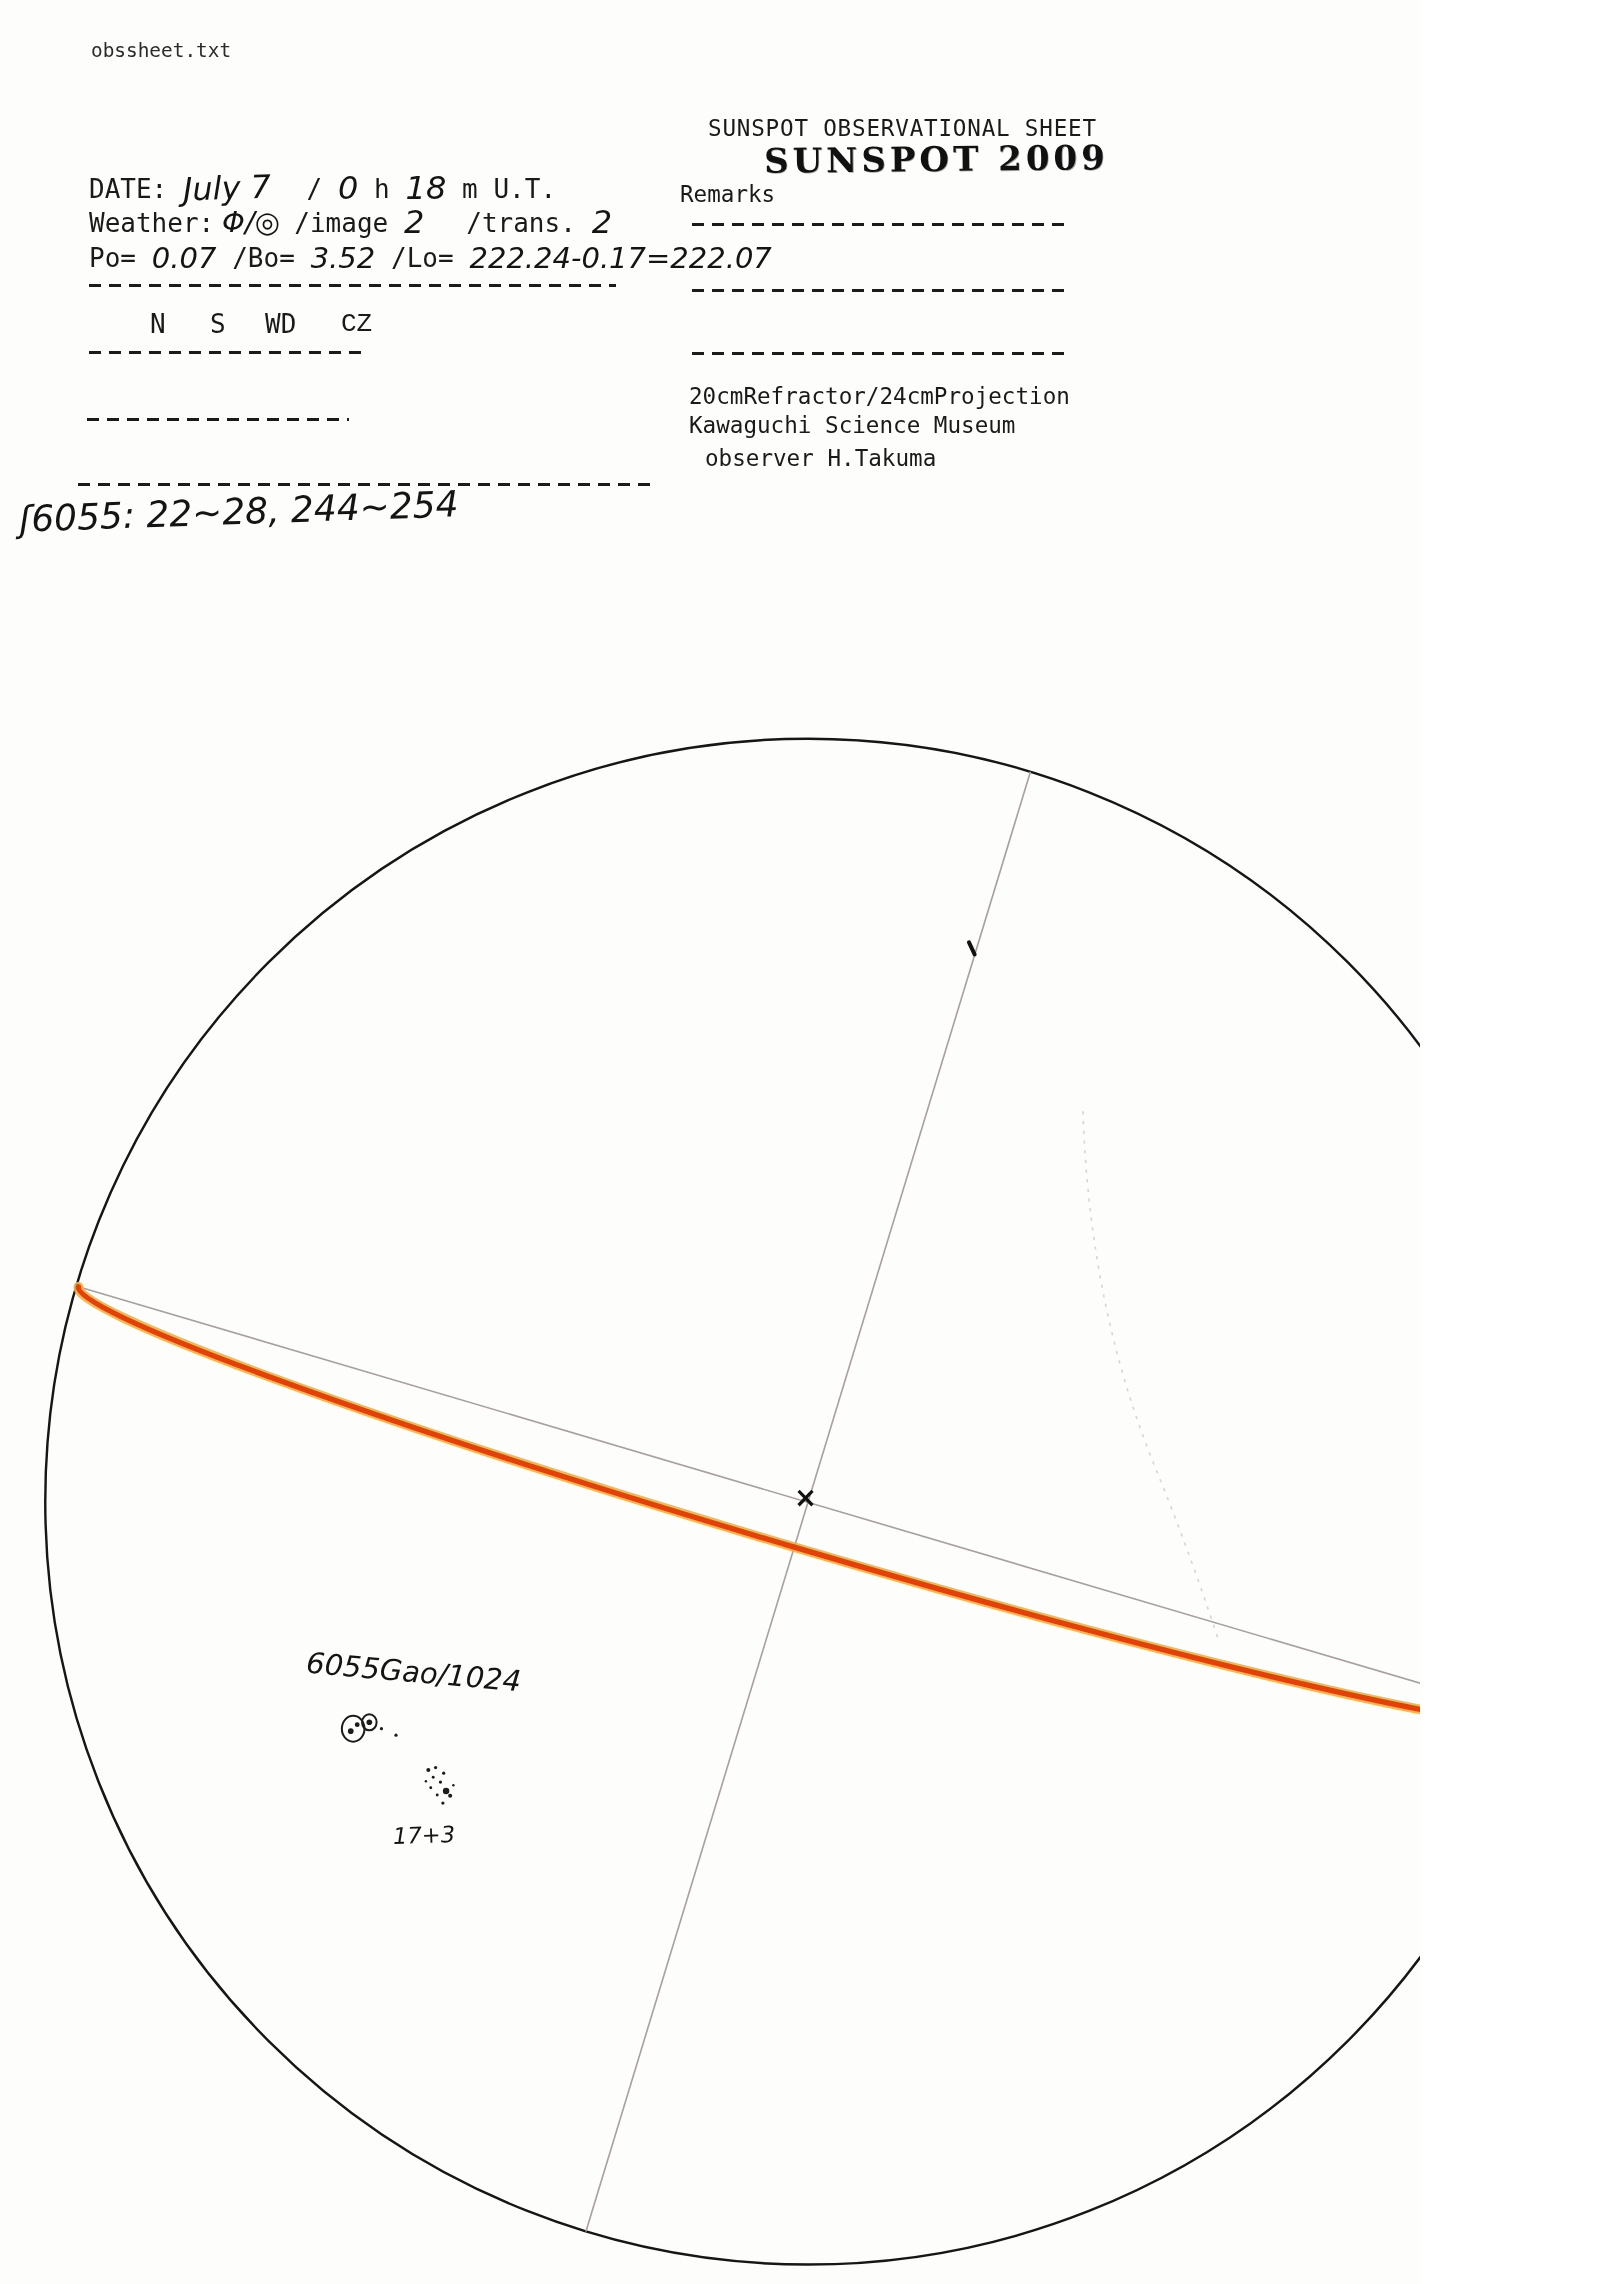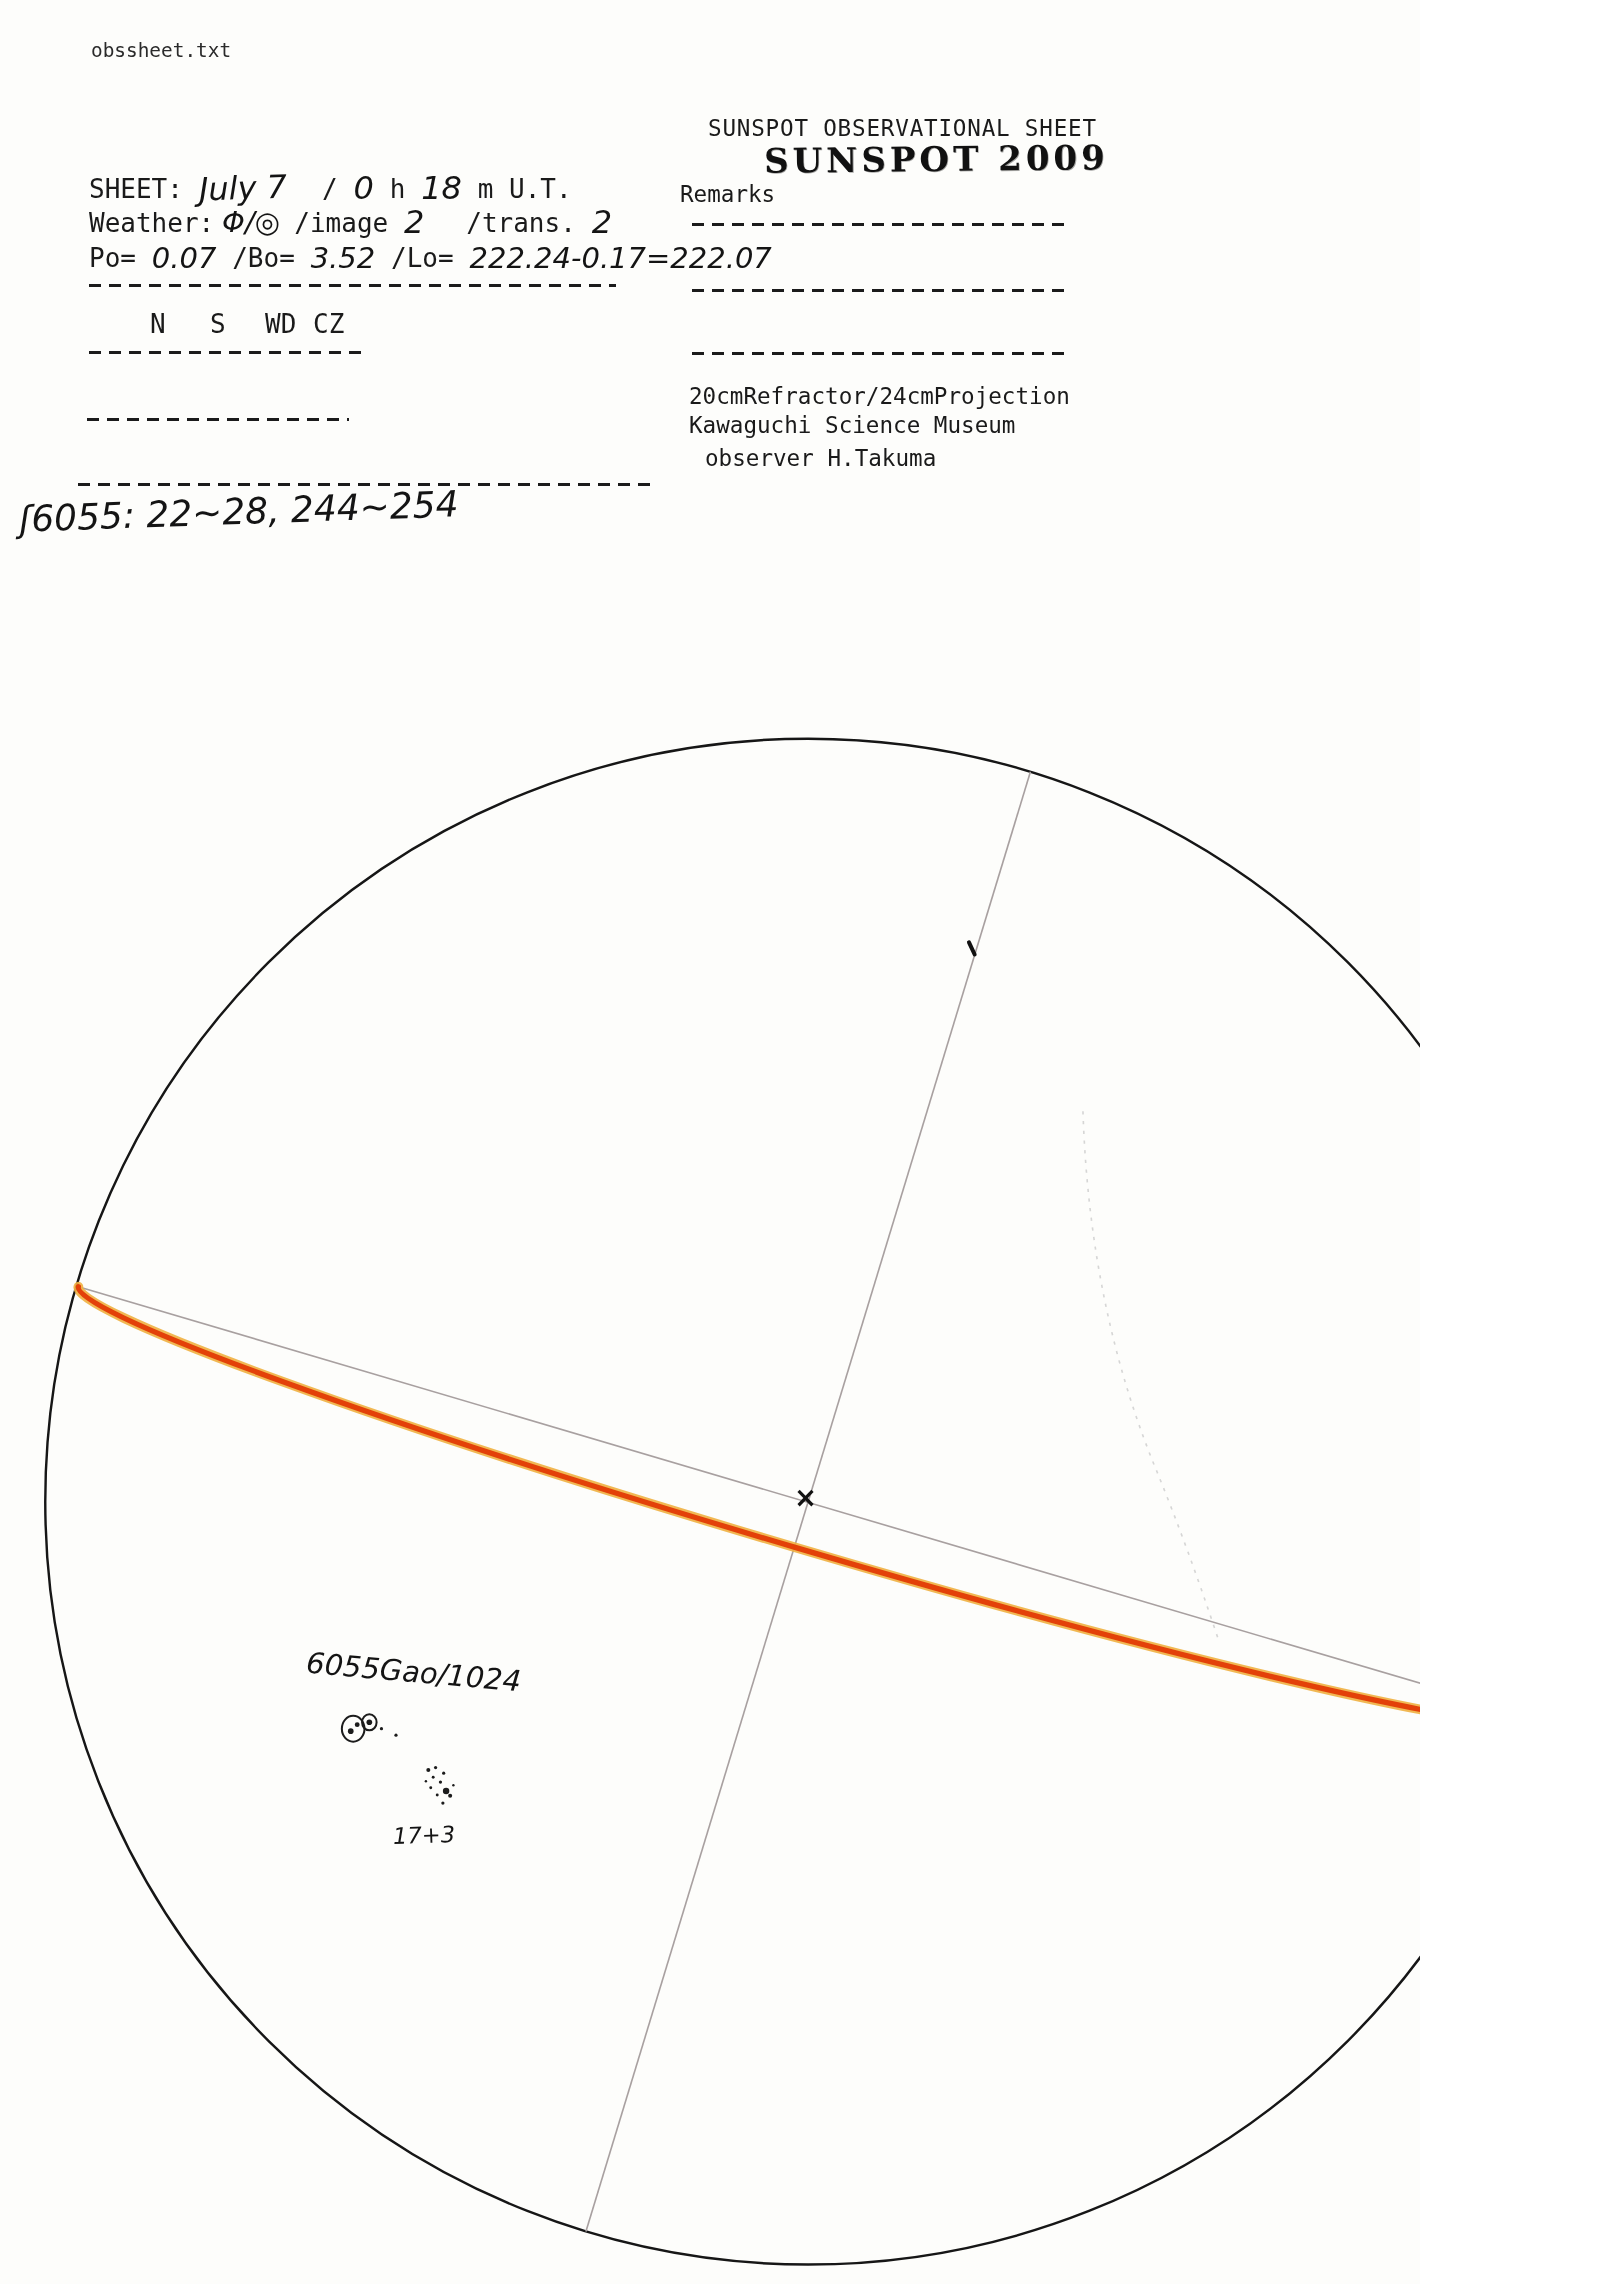--- a/index.html
+++ b/index.html
@@ -49,21 +49,21 @@
 
   <div class="dash" style="left:692px; top:223px; width:373px;"></div>
   <div class="dash" style="left:692px; top:289px; width:373px;"></div>
   <div class="dash" style="left:692px; top:352px; width:373px;"></div>
 
   <div class="abs t28" style="left:689px; top:377px;margin-top:6px;">20cmRefractor/24cmProjection</div>
   <div class="abs t28" style="left:689px; top:412px;">Kawaguchi Science Museum</div>
   <div class="abs t28" style="left:705px; top:445px;">observer H.Takuma</div>
 
   <div class="row" style="left:89px; top:166px;">
-    <span class="t">SHEET:</span>
+    <span class="t">DATE:</span>
     <span class="hw hw40 hwpad rot-1">July 7</span>
     <span class="t" style="margin-left:19.4px;">/</span>
     <span class="hw hw40 hwpad">0</span>
     <span class="t">h</span>
     <span class="hw hw40 hwpad">18</span>
     <span class="t">m U.T.</span>
   </div>
 
   <div class="row" style="left:89px; top:200px;">
     <span class="t">Weather:</span>
@@ -82,21 +82,21 @@
     <span class="t">/Lo=</span>
     <span class="hw hw36 hwpad">222.24-0.17=222.07</span>
   </div>
 
   <div class="dash" style="left:89px; top:284px; width:527px;"></div>
 
   <div class="abs" style="left:89px; top:309px; width:420px; height:29px;">
     <span class="abs t" style="left:61px;">N</span>
     <span class="abs t" style="left:121px;">S</span>
     <span class="abs t" style="left:176px;">WD</span>
-    <span class="abs t" style="left:224px;">CZ</span>
+    <span class="abs t" style="left:252px;font-family:Liberation Mono, monospace;">CZ</span>
   </div>
 
   <div class="dash" style="left:89px; top:351px; width:280px;"></div>
 
 
   <div class="dash" style="left:87px; top:418px; width:262px;"></div>
 
 
   <div class="dash" style="left:78px; top:483px; width:575px;"></div>
 

